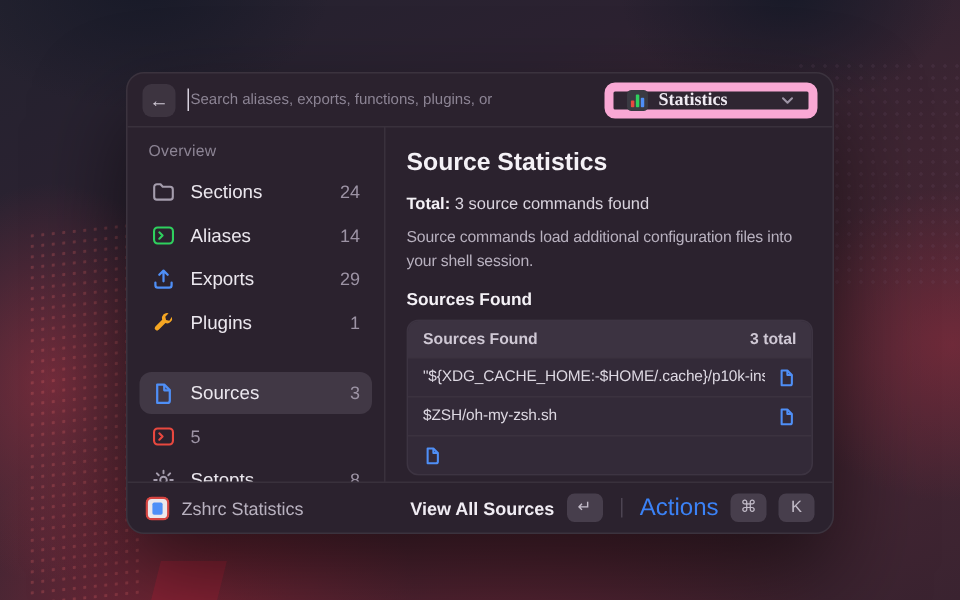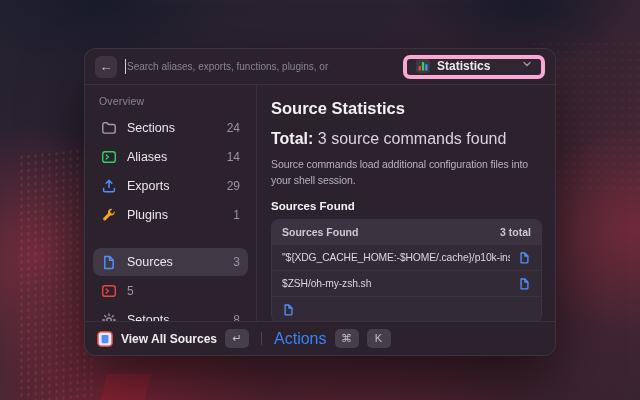--- a/index.html
+++ b/index.html
@@ -54,23 +54,23 @@
     color:#cfc8d4;font-size:13px;line-height:1;flex:0 0 auto;cursor:default;
   }
   .search-wrap{flex:1;display:flex;align-items:center;min-width:0;position:relative;}
   .caret{width:1px;height:15px;background:#d6d0dc;margin-right:1px;flex:0 0 auto;}
   .search-input{
     flex:1;min-width:0;background:transparent;border:none;outline:none;
     color:#efeaf2;font-size:10px;font-family:inherit;padding:0;
   }
   .search-input::placeholder{color:#8c8494;opacity:1;}
   .mode-dropdown{
-    flex:0 0 auto;display:flex;gap:7px;
-    height:24px;padding:0 9px;border:4px solid #f9a8d4;border-radius:7px;
-    background:rgba(255,255,255,.02);min-width:142px;box-sizing:border-box;
+    flex:0 0 auto;display:flex;align-items:center;gap:7px;
+    height:24px;padding:0 9px;border:6px solid #f9a8d4;border-radius:7px;
+    background:rgba(255,255,255,.02);min-width:142px;box-sizing:border-box;font-family:Liberation Serif, serif;
   }
   .chart-icon{width:14px;height:14px;flex:0 0 auto;}
   .mode-label{font-size:12px;font-weight:600;color:#efeaf2;flex:1;}
   .chevron{width:10px;height:10px;flex:0 0 auto;}
 
   
   .content{flex:1;display:flex;min-height:0;}
   .sidebar{
     flex:0 0 172px;border-right:1px solid rgba(255,255,255,.07);
     padding:8px 8px 0 8px;box-sizing:border-box;overflow:hidden;
@@ -83,21 +83,21 @@
     border-radius:8px;margin-bottom:1px;cursor:default;
   }
   .side-item.selected{background:#41384533;background:#413845;margin-top:19px;}
   .side-item .icon{width:16px;height:16px;flex:0 0 auto;display:flex;align-items:center;justify-content:center;}
   .side-label{font-size:12.5px;font-weight:500;color:#ebe7ee;flex:1;}
   .side-count{font-size:12px;color:#9c93a4;}
 
   .main{flex:1;min-width:0;padding:12px 13px 0 14px;box-sizing:border-box;overflow:hidden;}
   .main-title{font-size:16.5px;font-weight:700;color:#f4f1f6;margin:2px 0 12px 0;}
   .h2{font-size:13px;font-weight:700;color:#f4f1f6;margin:0 0 9px 0;}
-  .total-line{font-size:16px;color:#d9d4de;margin:12px 0 9px 0;}
+  .total-line{font-size:11px;color:#d9d4de;margin:12px 0 9px 0;}
   .total-line b{color:#f4f1f6;}
   .desc{font-size:10.5px;line-height:1.5;color:#b8b1bf;margin:0 0 11px 0;letter-spacing:-0.1px;}
   .h3{font-size:11.5px;font-weight:700;color:#f4f1f6;margin:0 0 7px 0;}
 
   .src-table{
     border-radius:8px;overflow:hidden;background:#332a38;
     border:1px solid rgba(255,255,255,.05);
   }
   .tbl-header{
     height:24px;display:flex;align-items:center;justify-content:space-between;
@@ -279,20 +279,21 @@
         </div>
       </div>
     </div>
   </div>
 
   <div class="statusbar">
     <svg class="app-icon" viewBox="0 0 16 16">
       <rect x="0.8" y="0.8" width="14.4" height="14.4" rx="3.4" fill="#ece7ea" stroke="#d64541" stroke-width="1.6"></rect>
       <rect x="4.6" y="4" width="6.8" height="8.2" rx="1.2" fill="#4f8ff7"></rect>
     </svg>
+    <span class="app-name">Zshrc Statistics</span>
 
     <span class="action-label">View All Sources</span>
     <span class="key-badge">↵</span>
     <span class="sb-divider"></span>
     <span class="actions-label">Actions</span>
     <span class="key-badge">⌘</span>
     <span class="key-badge">K</span>
   </div>
 
 </div>

